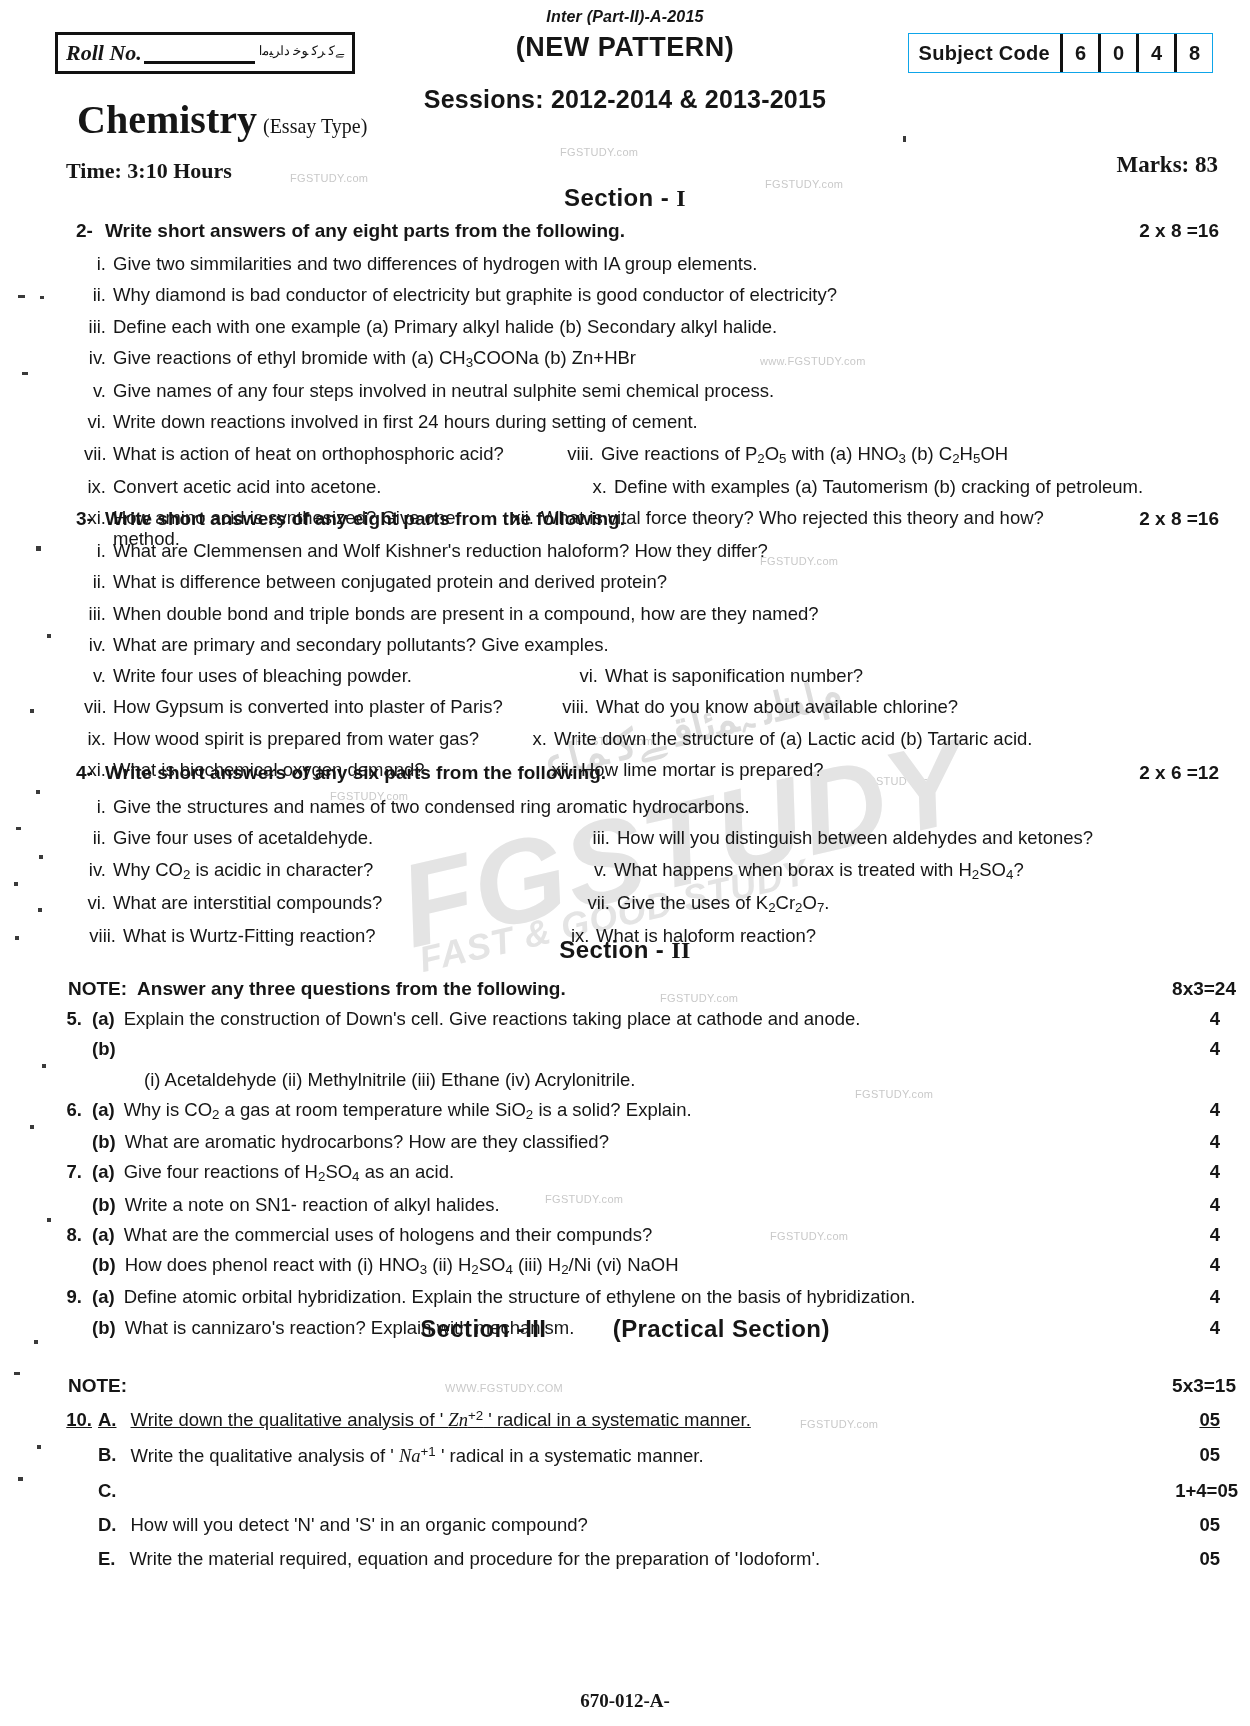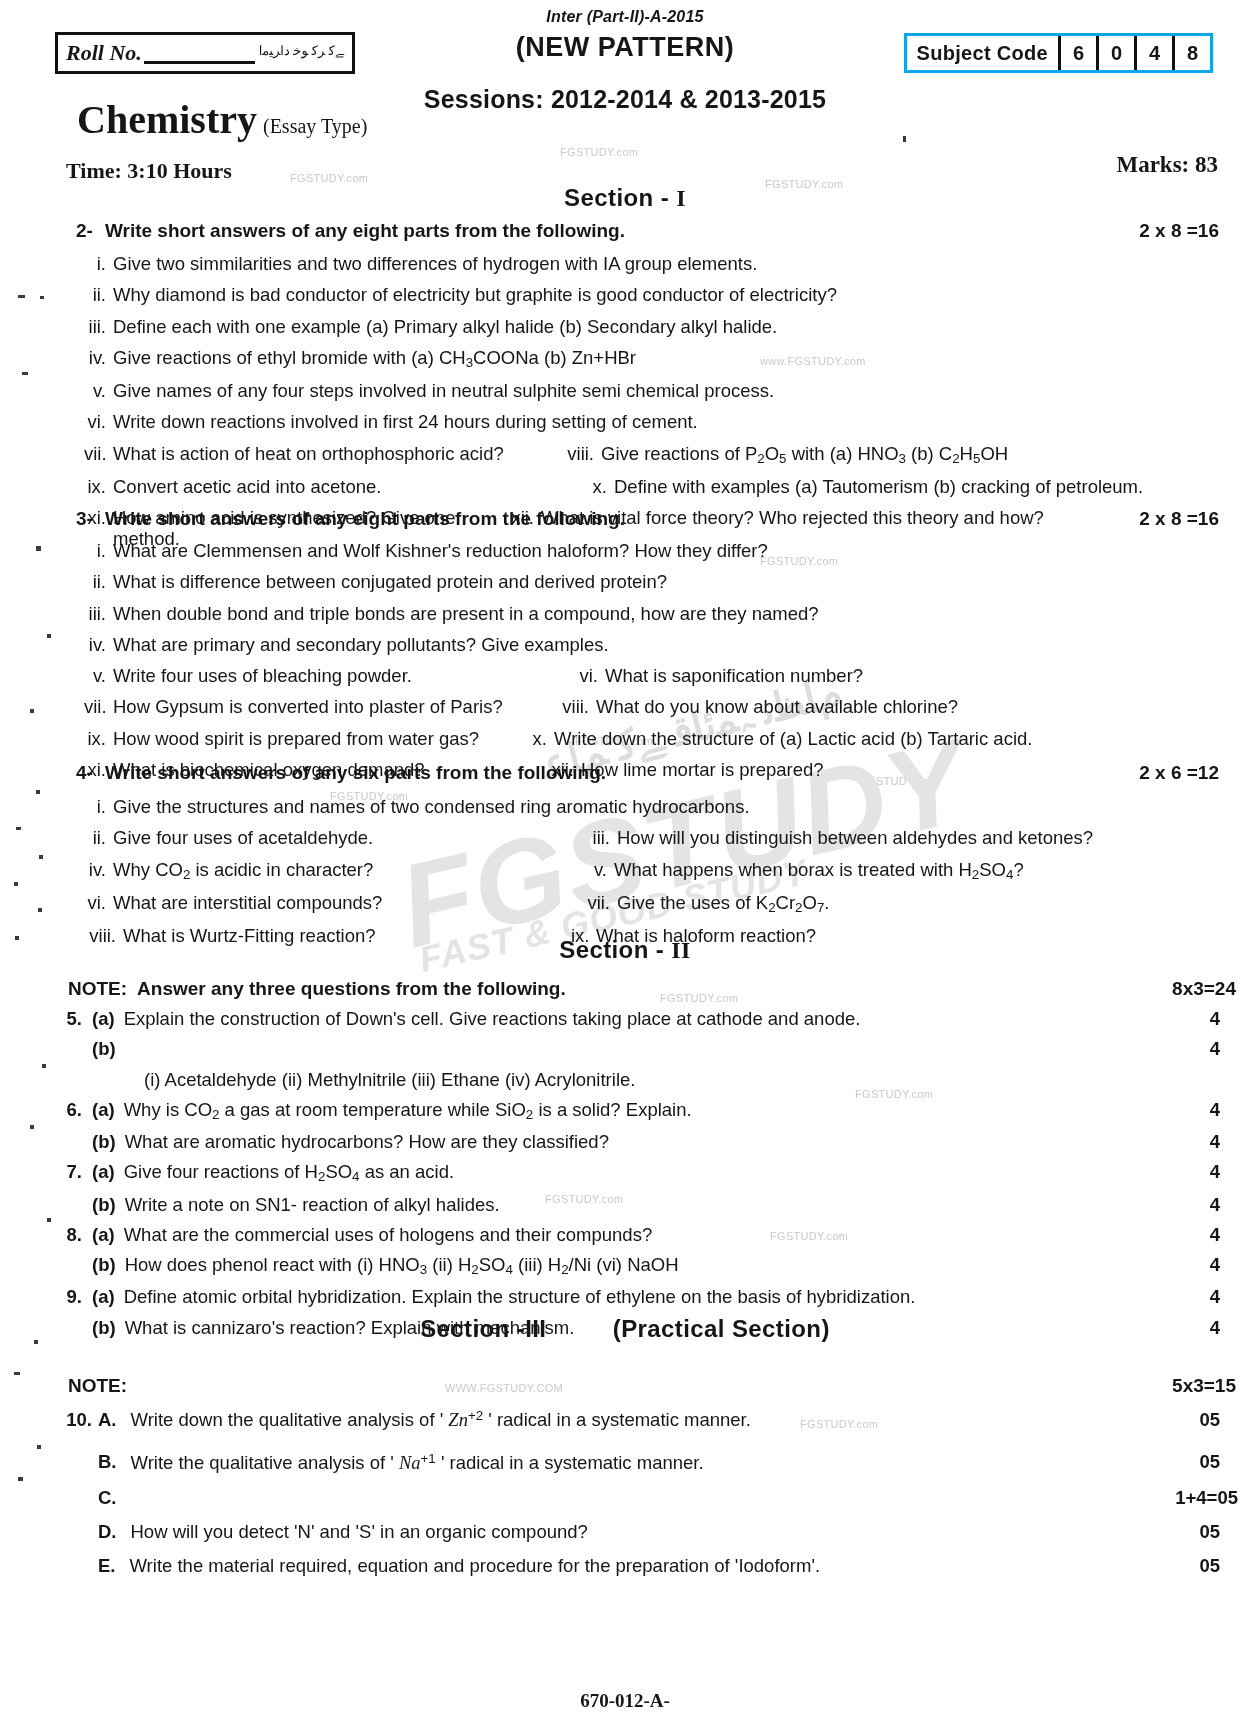--- a/index.html
+++ b/index.html
@@ -112,21 +112,21 @@
     text-align: center;
     font-size: 27px;
     font-weight: bold;
     letter-spacing: .5px;
   }
 
   .subject-code-box {
     position: absolute;
     right: 37px;
     top: 33px;
-    border: 3px solid #0ea5e9;
+    border: 1px solid #0ea5e9;
     display: flex;
     align-items: stretch;
     height: 40px;
     box-sizing: border-box;
   }
   .sc-label {
     font-size: 20px;
     font-weight: bold;
     padding: 0 10px;
     display: flex;
@@ -612,21 +612,21 @@
       <span class="section-head" style="display:inline-block;">Section -III</span>
       <span class="section-head" style="display:inline-block; margin-left:62px;">(Practical Section)</span>
     </div>
 
     <div style="position:absolute; left:50px; top:1375px; width:1190px;" class="note-head">
       <span>NOTE:</span>
       <span class="nh-marks">5x3=15</span>
     </div>
 
     <div style="position:absolute; left:50px; top:1408px; width:1200px;">
-      <div class="big-q" style="margin-bottom:20px;">
+      <div class="big-q" style="margin-bottom:13px;text-decoration:underline;">
         <span class="bq-num" style="width:42px;">10.</span>
         <span class="bq-part" style="padding-left:6px;">A.</span>
         <span class="bq-text" style="padding-left:14px;">Write down the qualitative analysis of ' <span class="ital">Zn</span><sup>+2</sup> ' radical in a systematic manner.</span>
         <span class="bq-marks">05</span>
       </div>
       <div class="big-q" style="margin-bottom:13px;">
         <span class="bq-num" style="width:42px;"></span>
         <span class="bq-part" style="padding-left:6px;">B.</span>
         <span class="bq-text" style="padding-left:14px;">Write the qualitative analysis of ' <span class="ital">Na</span><sup>+1</sup> ' radical in a systematic manner.</span>
         <span class="bq-marks">05</span>

